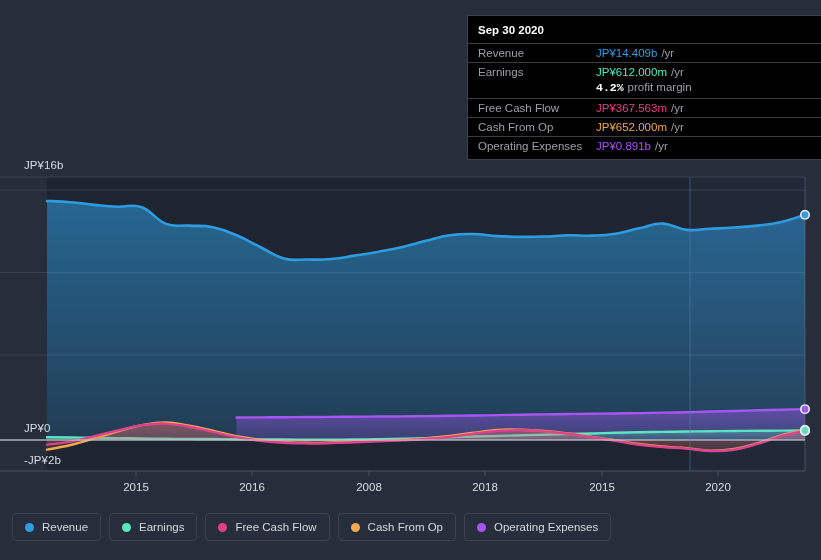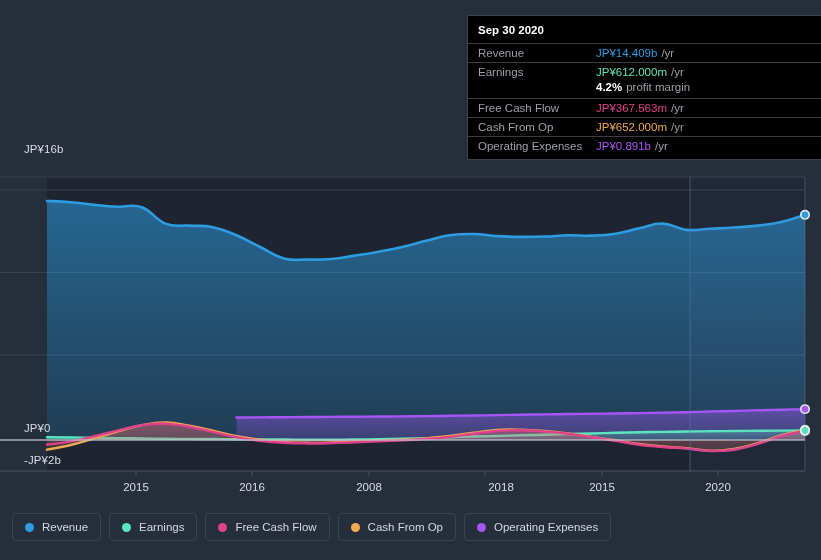--- a/index.html
+++ b/index.html
@@ -55,21 +55,21 @@
     min-height: 17px;
   }
   .tt-row.noline { border-top: none; padding-top: 0; }
   .tt-key {
     color: #9BA0A8;
     font-size: 11.5px;
     width: 118px;
     flex: 0 0 118px;
   }
   .tt-val { font-size: 11.5px; white-space: nowrap; }
-  .tt-val b { font-weight: bold; }
+  .tt-val b { font-weight: bold; font-family: Liberation Mono, monospace; }
   .tt-unit { color: #9BA0A8; font-size: 11.5px; margin-left: 4px; }
 
   
   #legend {
     position: absolute;
     left: 12px; top: 513px;
     display: flex;
     gap: 8px;
   }
   .legend-item {
@@ -155,30 +155,30 @@
         <circle cx="805" cy="214.84375" r="4.2" fill="#2D9CE0" stroke="#E8ECF2" stroke-width="1.6"></circle>
         <circle cx="805" cy="409.125" r="4.2" fill="#A855F7" stroke="#E8ECF2" stroke-width="1.6"></circle>
         <circle cx="805" cy="429.8125" r="4.2" fill="#F0AA4F" stroke="#E8ECF2" stroke-width="1.6"></circle>
         <circle cx="805" cy="430.984375" r="4.2" fill="#E0418A" stroke="#E8ECF2" stroke-width="1.6"></circle>
         <circle cx="805" cy="430.4375" r="4.2" fill="#5BE6C0" stroke="#E8ECF2" stroke-width="1.6"></circle>
         <line x1="805" y1="177" x2="805" y2="471" stroke="#8892A0" stroke-width="1" opacity="0.35"></line>
       </svg>
   </div>
 
   <div id="y-axis">
-      <div class="y-label" style="left: 24px; top: 143px; text-align: right;">JP¥16b</div>
+      <div class="y-label" style="left: 24px; top: 159px; text-align: right;">JP¥16b</div>
       <div class="y-label" style="left: 24px; top: 422px;">JP¥0</div>
       <div class="y-label" style="left: 24px; top: 454px;">-JP¥2b</div>
     </div>
 
   <div id="x-axis">
       <div class="x-label" style="left: 136px; top: 481px;">2015</div>
       <div class="x-label" style="left: 252px; top: 481px;">2016</div>
       <div class="x-label" style="left: 369px; top: 481px;">2008</div>
-      <div class="x-label" style="left: 501px; top: 481px;">2018</div>
+      <div class="x-label" style="left: 485px; top: 481px;">2018</div>
       <div class="x-label" style="left: 602px; top: 481px;">2015</div>
       <div class="x-label" style="left: 718px; top: 481px;">2020</div>
     </div>
 
   <div id="tooltip">
     <div class="tt-date">Sep 30 2020</div>
     <div id="tt-rows">
         <div class="tt-row">
           <div class="tt-key">Revenue</div>
           <div class="tt-val" style="color: rgb(45, 156, 224);"><span>JP¥14.409b</span><span class="tt-unit">/yr</span></div>

